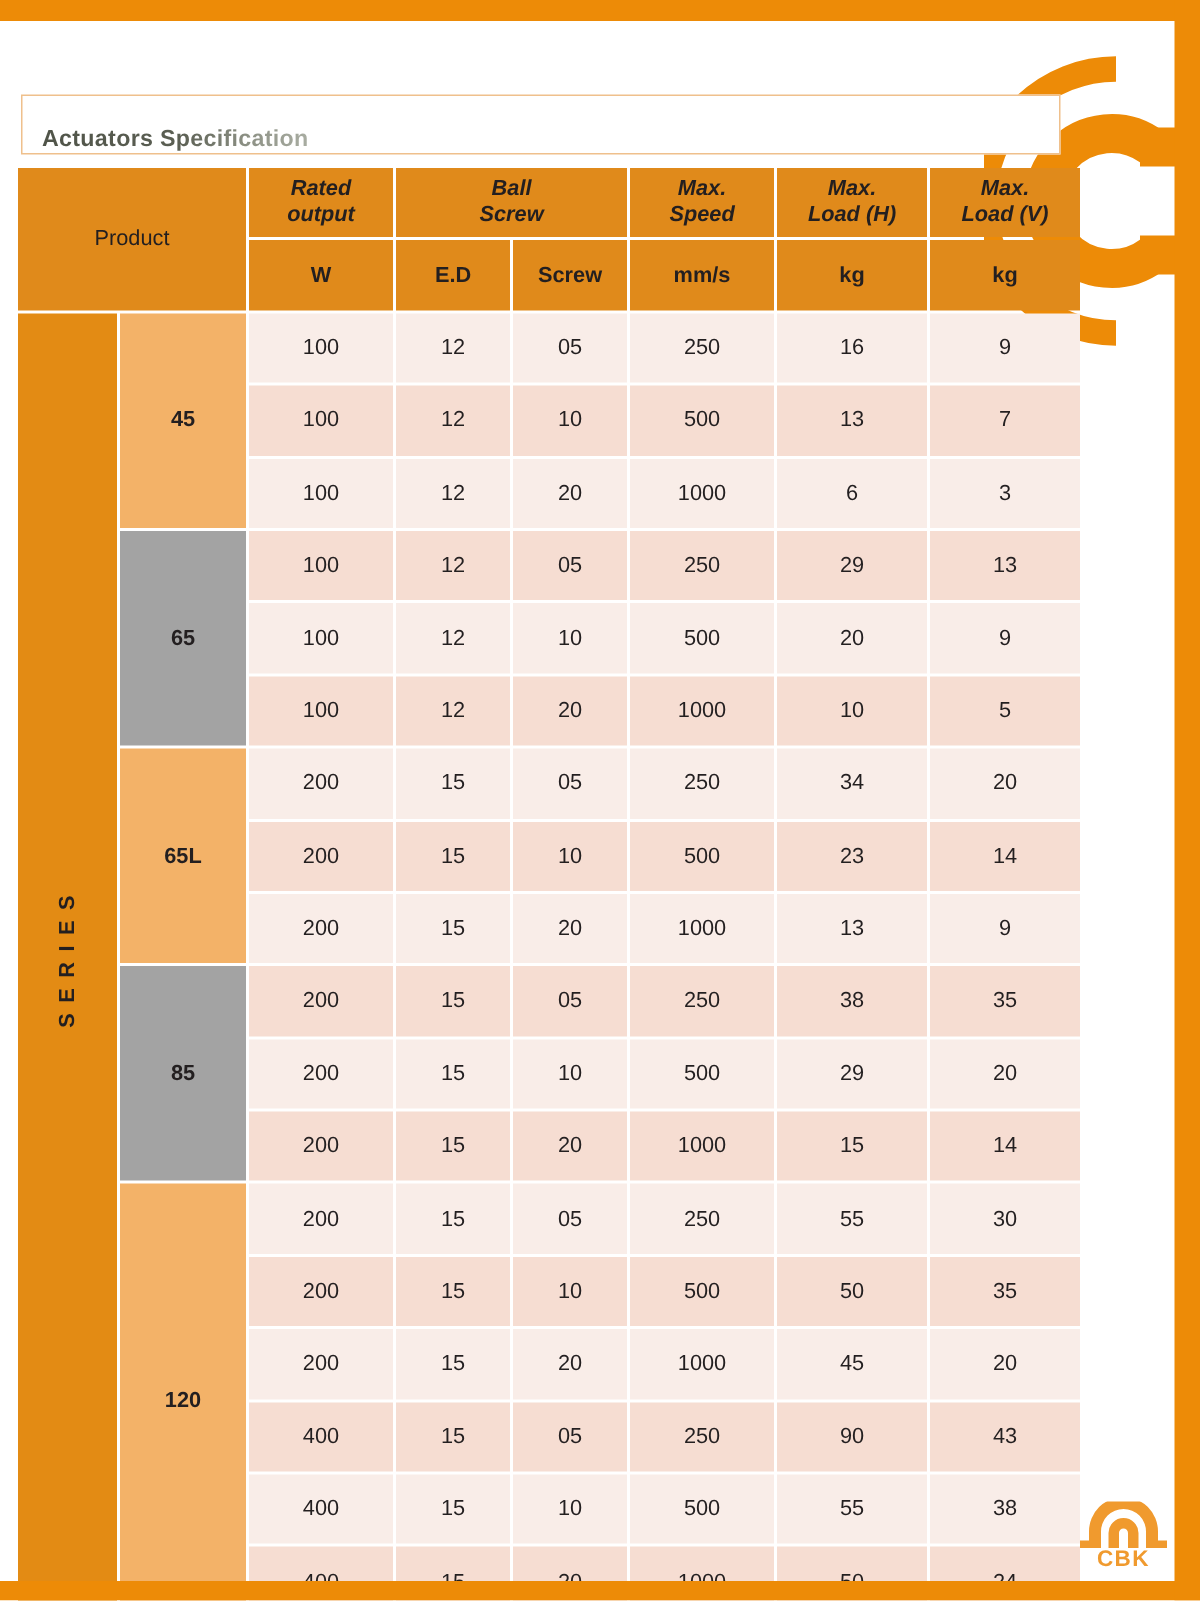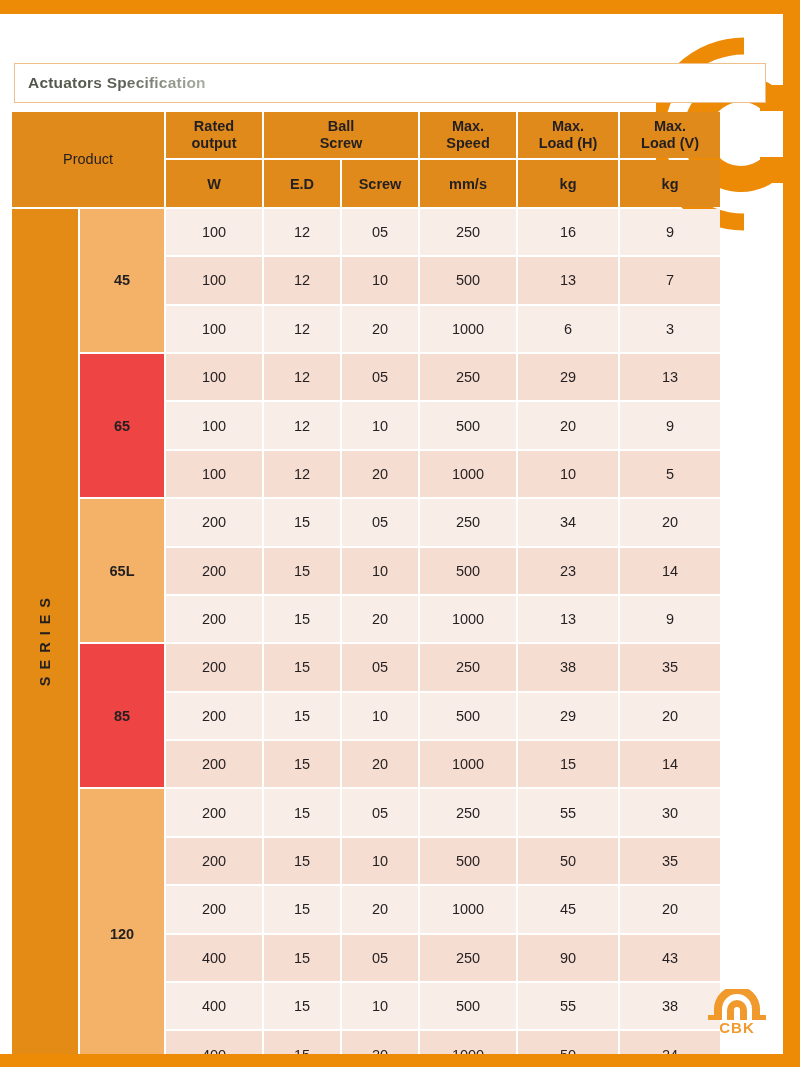--- a/index.html
+++ b/index.html
@@ -16,67 +16,67 @@
   .frame-top{left:0;top:0;width:800px;height:14px;}
   .frame-bottom{left:0;bottom:0;width:800px;height:13px;}
   .frame-right{right:0;top:0;width:17px;height:1067px;}
   .frame-left{left:0;top:0;width:4px;height:1067px;background:#ffffff;}
 
   
   #c-logo{position:absolute;right:-6px;top:36px;width:150px;height:195px;z-index:5;}
 
   
   #title-box{
-    position:absolute;left:14px;top:63px;width:752px;height:40px;
+    position:absolute;left:14px;top:63px;width:693px;height:40px;
     background:#ffffff;border:1px solid #EFC08C;
-    box-sizing:border-box;display:flex;align-items:center;z-index:20;
+    box-sizing:border-box;display:flex;align-items:flex-end;z-index:20;
   }
   #title-text{
     padding-left:13px;font-size:15.5px;font-weight:bold;
     background:linear-gradient(90deg,#4E5247 0%,#5B5F53 55%,#8C9084 78%,#A9ADA2 100%);
     -webkit-background-clip:text;background-clip:text;color:transparent;
     letter-spacing:.2px;white-space:nowrap;
   }
 
   
   #spec-table{
     position:absolute;left:10px;top:110px;width:700px;
     border-collapse:separate;border-spacing:2px;
     table-layout:fixed;z-index:10;
   }
   #spec-table td{
     padding:0;margin:0;text-align:center;vertical-align:middle;
     font-size:14.5px;color:#231f20;height:46.4px;
   }
   
-  .hd{background:#E08A1B;color:#ffffff;font-weight:bold;font-size:15px;line-height:1.18;}
+  .hd{background:#E08A1B;color:#ffffff;font-weight:bold;font-size:15px;line-height:1.18;font-style:italic;}
   .hd-sub{background:#E08A1B;color:#ffffff;font-weight:bold;font-size:14.5px;}
   .hd-product{background:#E08A1B;color:#ffffff;font-weight:normal;font-size:16px;}
 
   
   .series-cell{
     background:#E38B14;color:#ffffff;font-weight:bold;font-size:17px;
     width:66px;
   }
   .series-inner{
     writing-mode:vertical-rl;transform:rotate(180deg);
     letter-spacing:7px;line-height:1;display:inline-block;
     text-indent:7px;
   }
   
   .grp{font-weight:bold;font-size:18px;color:#ffffff;}
   .grp-light{background:#F3B268;}
-  .grp-dark{background:#ef4444;}
+  .grp-dark{background:#a3a3a3;}
 
   
   .r-a{background:#F9EDE8;}
   .r-b{background:#F6DDD2;}
 
   
-  #cbk-logo{position:absolute;right:32px;bottom:14px;width:62px;height:64px;z-index:45;}
+  #cbk-logo{position:absolute;right:20px;bottom:14px;width:62px;height:52px;z-index:45;}
   #cbk-mark{display:block;}
   #cbk-word{
     font-size:15px;font-weight:bold;color:#F09A2E;letter-spacing:1px;
     text-align:center;margin-top:-2px;font-family:"Liberation Sans",sans-serif;
   }
 </style>
 </head>
 <body>
 
 <div id="c-logo">

